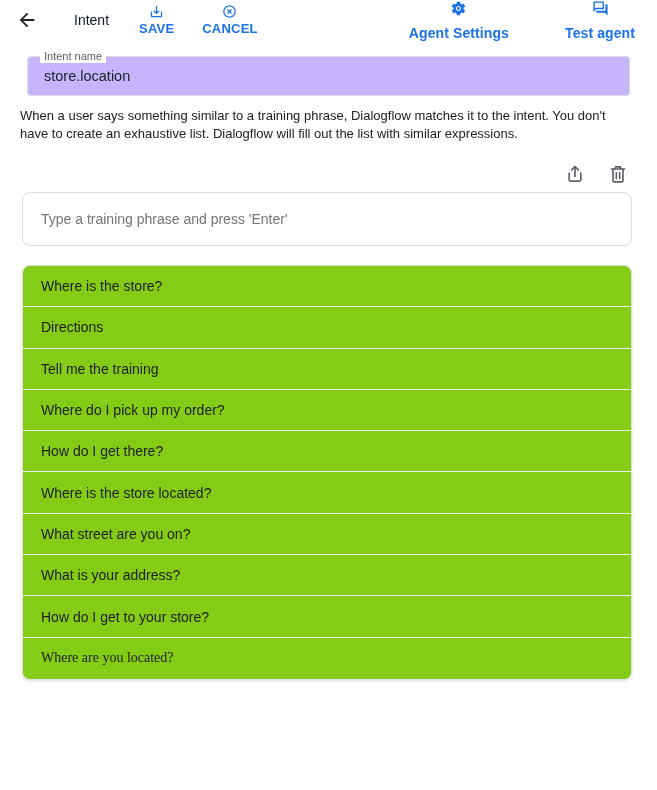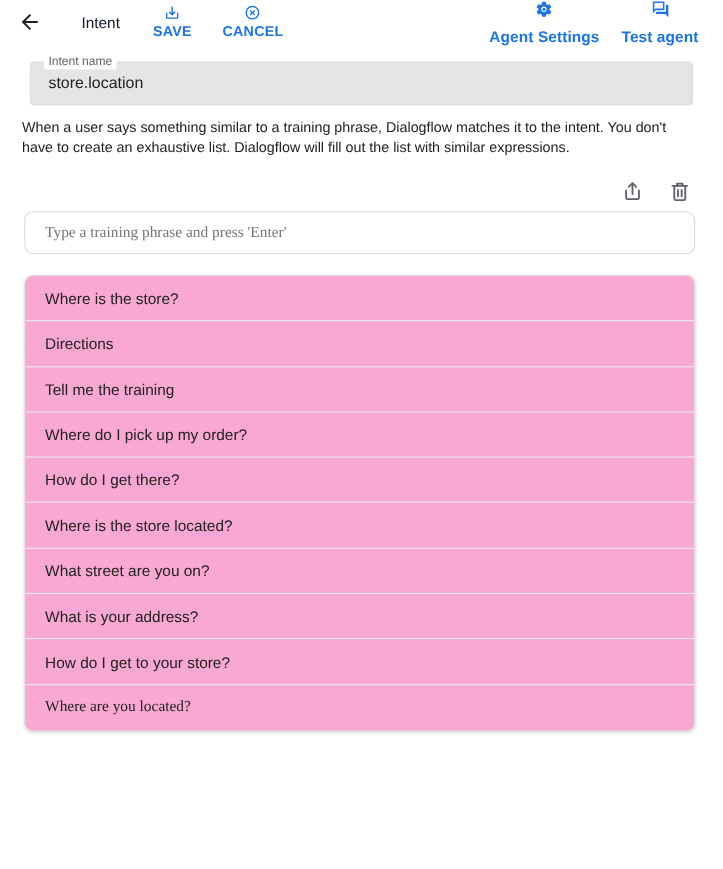--- a/index.html
+++ b/index.html
@@ -51,21 +51,21 @@
     letter-spacing: 0.2px;
     white-space: nowrap;
     flex-direction: column;
   }
   .btn-save { margin-left: 30px; }
   .btn-cancel { margin-left: 28px; }
   .toolbar-right {
     margin-left: auto;
     display: flex;
     align-items: center;
-    gap: 20px;
+    gap: 56px;
   }
   .toolbar-right .blue-btn {
     font-size: 14px;
     letter-spacing: 0.1px;
     gap: 8px;
   }
 
   
   .main { padding: 0 25px 0 20px; }
 
@@ -86,21 +86,21 @@
   .outlined-field {
     position: relative;
     margin: 16px 0 0 7px;
     width: 603px;
     height: 40px;
     border: 1px solid #dadce0;
     border-radius: 4px;
     display: flex;
     align-items: center;
     padding: 0 16px;
-    background: #e5e5e5;
+    background: #c4b5fd;
   }
   .outlined-field .float-label {
     position: absolute;
     top: -7px;
     left: 12px;
     background: #ffffff;
     padding: 0 4px;
     font-size: 11px;
     color: #5f6368;
     line-height: 13px;
@@ -138,39 +138,39 @@
     gap: 23px;
     margin-top: 21px;
     padding-right: 4px;
   }
   .phrase-actions .icon-btn { color: #5f6368; }
 
   .phrase-input {
     display: block;
     margin: 8px 0 0 2px;
     width: 610px;
-    height: 39px;
+    height: 54px;
     border: 1px solid #dadce0;
     border-radius: 8px;
     padding: 0 18px;
-    font-family: Liberation Serif, serif;
+    font-family: Liberation Sans, sans-serif;
     font-size: 14px;
     color: #202124;
     outline: none;
   }
   .phrase-input::placeholder { color: #757575; opacity: 1; }
 
   .phrase-card {
     margin: 19px 0 20px 2px;
     width: 610px;
     border: 1px solid #e0e0e0;
     border-radius: 8px;
     box-shadow: 0 1px 3px rgba(60,64,67,0.18);
     overflow: hidden;
-    background: #f9a8d4;
+    background: #84cc16;
   }
   .phrase-row {
     height: 41.3px;
     display: flex;
     align-items: center;
     padding: 0 18px;
     font-size: 14px;
     color: #212121;
     border-bottom: 1px solid #e8eaed;
     cursor: text;

